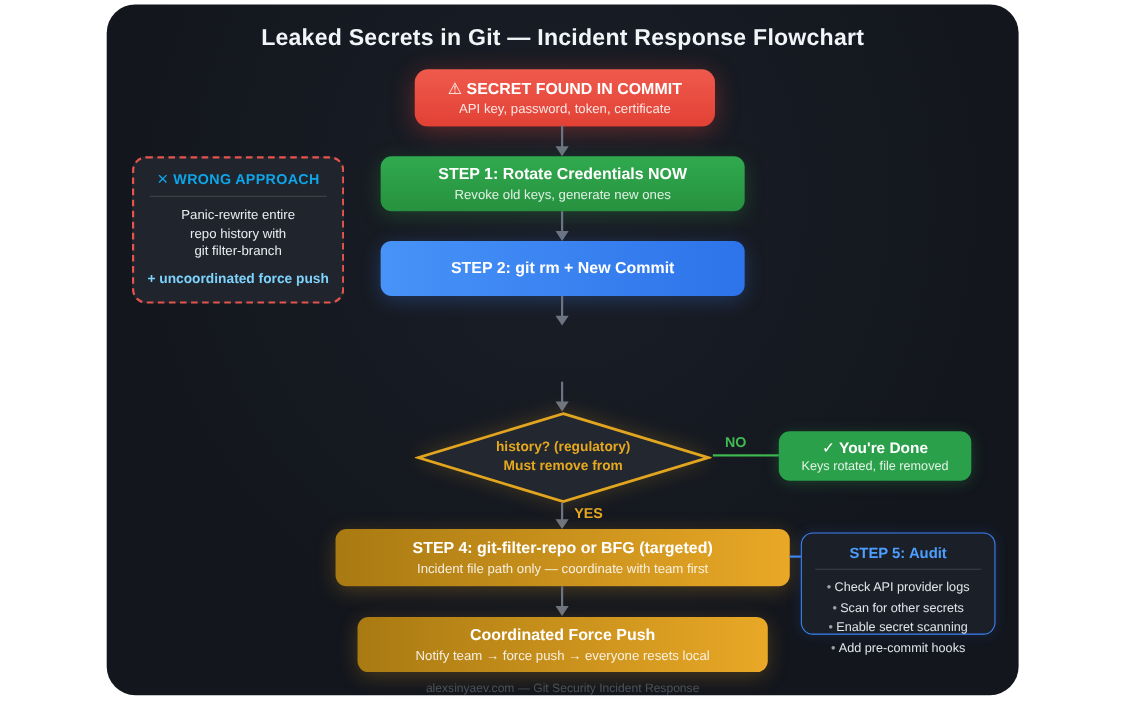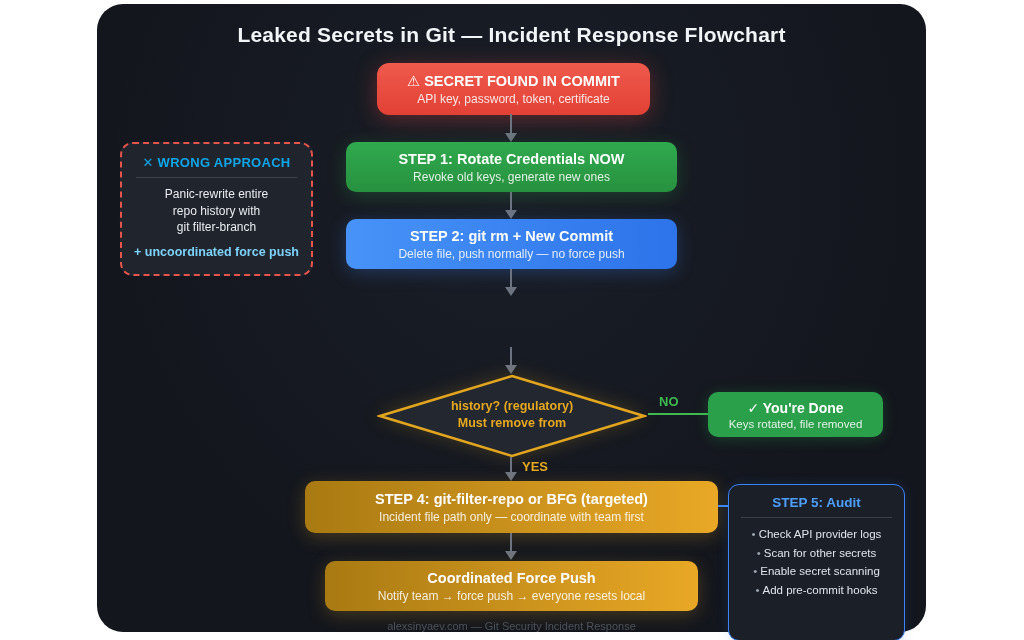--- a/index.html
+++ b/index.html
@@ -48,21 +48,21 @@
   .wrong-title { font-size:13px; font-weight:bold; color:#0ea5e9; letter-spacing:.3px; }
   .wrong-divider { margin:7px 14px 8px 14px; height:1px; background:rgba(255,255,255,.14); }
   .wrong-line { font-size:12px; color:#e9ecf0; line-height:16.5px; }
   .wrong-warning { margin-top:9px; font-size:12.5px; font-weight:bold; color:#7dd3fc; }
 
   .diamond-svg { position:absolute; left:377px; top:374px;
                  filter:drop-shadow(0 0 9px rgba(230,168,31,.22)); }
   .diamond-label { position:absolute; left:402px; top:398px; width:220px; text-align:center;
                    font-size:12.5px; font-weight:bold; color:#e6a81f; line-height:17px; }
 
-  .audit { position:absolute; left:728px; top:484px; width:177px; height:157px;
+  .audit { position:absolute; left:728px; top:484px; width:177px; height:93px;
            border:1.5px solid #3b82f6; border-radius:11px; background:#1b1f28;
            box-shadow:0 0 12px rgba(59,130,246,.15); text-align:center; padding-top:10px; }
   .audit-title { font-size:13.5px; font-weight:bold; color:#4d9fff; }
   .audit-divider { margin:7px 12px 7px 12px; height:1px; background:rgba(255,255,255,.14); }
   .audit-item { font-size:11.5px; color:#dfe4ea; line-height:18.5px; }
   .audit-item .b { color:#9aa2ad; margin-right:3px; }
 
   .vline { position:absolute; width:2px; background:#6d7481; left:510px; }
   .ahead { position:absolute; left:505px; width:0; height:0;
            border-left:6px solid transparent; border-right:6px solid transparent;
@@ -96,21 +96,20 @@
   <div class="node step1">
     <div class="t">STEP 1: Rotate Credentials NOW</div>
     <div class="s">Revoke old keys, generate new ones</div>
   </div>
 
   <div class="vline" style="top:192px;height:19px;"></div>
   <div class="ahead" style="top:210px;"></div>
 
   <div class="node step2">
     <div class="t">STEP 2: git rm + New Commit</div>
-    <div class="s">Delete file, push normally — no force push</div>
   </div>
 
   <div class="vline" style="top:269px;height:19px;"></div>
   <div class="ahead" style="top:287px;"></div>
 
 
   <div class="vline" style="top:347px;height:19px;"></div>
   <div class="ahead" style="top:365px;"></div>
 
   <svg class="diamond-svg" width="270" height="84">

